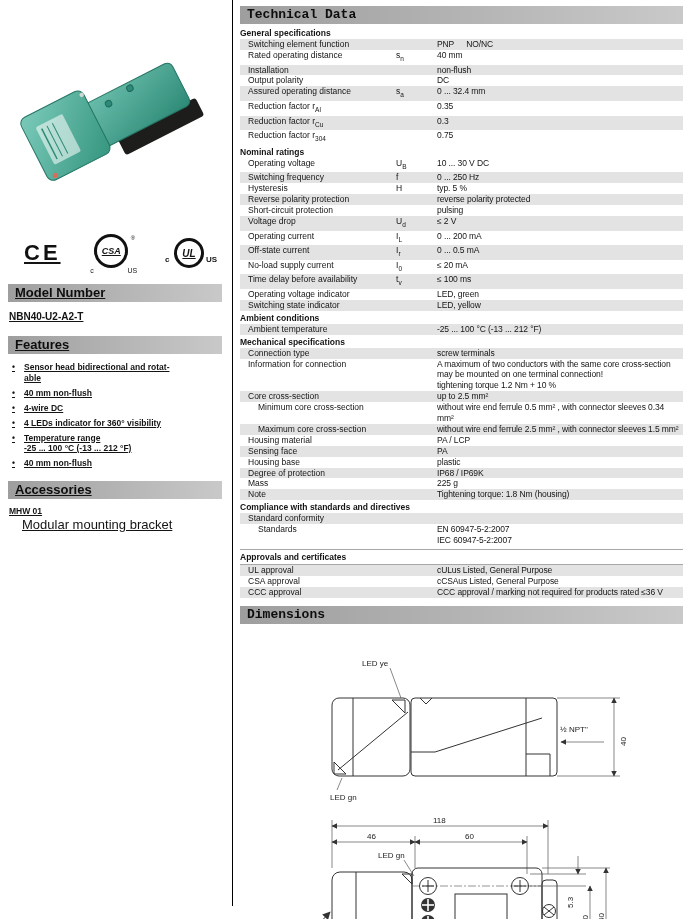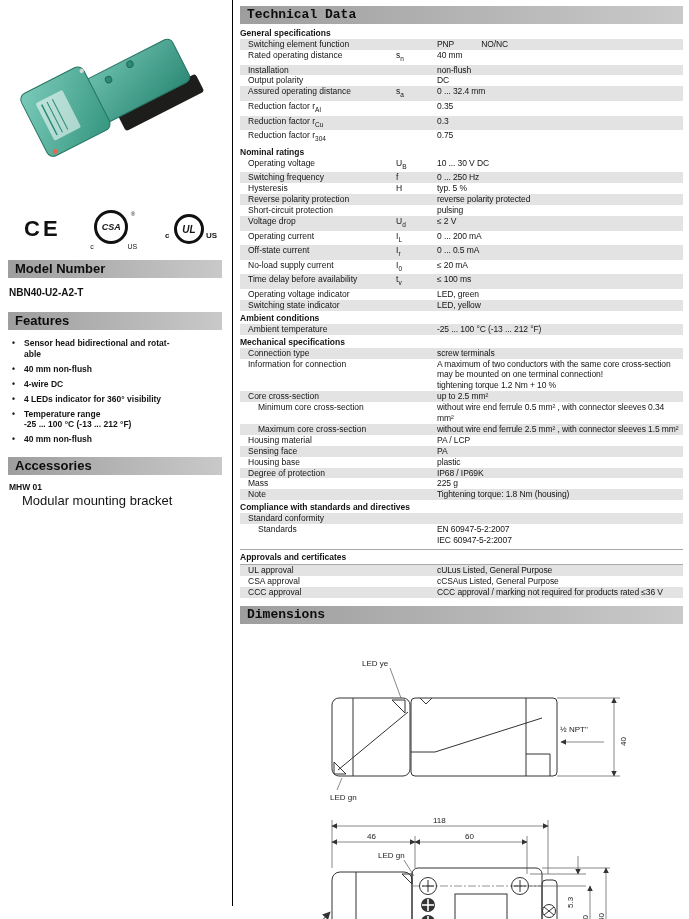--- a/index.html
+++ b/index.html
@@ -4,21 +4,21 @@
 <style>
   * { margin:0; padding:0; box-sizing:border-box; }
   html,body { background:#fff; }
   body { font-family:"Liberation Sans", sans-serif; color:#141414; }
   .page { position:relative; width:689px; height:919px; background:#fff; overflow:hidden; }
 
   
   .divider { position:absolute; left:232px; top:0; width:1px; height:906px; background:#000; }
 
   
-  .col-left { position:absolute; left:8px; top:0; width:214px; }
+  .col-left { position:absolute; left:8px; top:24px; width:214px;text-decoration:underline; }
   .photo { width:214px; height:200px; display:flex; align-items:center; justify-content:center; }
   .marks { display:flex; align-items:center; justify-content:space-between; padding:0 10px 0 16px; height:46px; margin-top:6px; }
   .ce { font-size:22px; font-weight:bold; letter-spacing:3px; color:#111; }
   .csa { position:relative; width:38px; height:38px;text-align:right; }
   .csa .ring { width:34px; height:34px; border:3px solid #111; border-radius:50%; display:flex; align-items:center; justify-content:center; font-weight:bold; font-size:9px; font-style:italic; }
   .csa .reg { position:absolute; right:-3px; top:1px; font-size:6px; }
   .csa .c  { position:absolute; left:-4px; bottom:-2px; font-size:7px; }
   .csa .us { position:absolute; right:-5px; bottom:-2px; font-size:7px; }
   .ul { position:relative; width:46px; height:34px; display:flex; align-items:center; justify-content:center; }
   .ul .ring { width:30px; height:30px; border:3px solid #111; border-radius:50%; display:flex; align-items:center; justify-content:center; font-weight:bold; font-style:italic; font-size:10px; }
@@ -39,21 +39,21 @@
   .col-right { position:absolute; left:240px; top:6px; width:443px; }
   .bar.big { margin-bottom:2px;font-family:Liberation Mono, monospace; }
   .sec-h { font-weight:bold; font-size:8.5px; line-height:12px; padding-top:1px; }
   .sec-h.ruled { border-top:1px solid #a8a8a8; border-bottom:1px solid #a8a8a8; margin-top:3px; line-height:13px; }
   .row { display:flex; font-size:8.5px; line-height:10.9px;gap:8px; }
   .row.shaded { background:#e3e3e3; }
   .row .lbl { width:148px; padding-left:8px; }
   .row.indent2 .lbl { padding-left:18px; }
   .row .sym { width:33px; }
   .row .val { flex:1; white-space:pre-line; letter-spacing:-0.1px; }
-  .row .val2 { display:inline-block; margin-left:27px; }
+  .row .val2 { display:inline-block; margin-left:12px; }
   sub { font-size:6.5px; }
 
   .drawings { position:relative; }
   svg text { font-family:"Liberation Sans", sans-serif; font-size:8px; fill:#222; }
   .dline { stroke:#333; stroke-width:1; fill:none; }
   .thin  { stroke:#555; stroke-width:0.7; fill:none; }
   .dashdot { stroke:#666; stroke-width:0.7; fill:none; stroke-dasharray:8 2 2 2; }
 </style>
 </head>
 <body>

